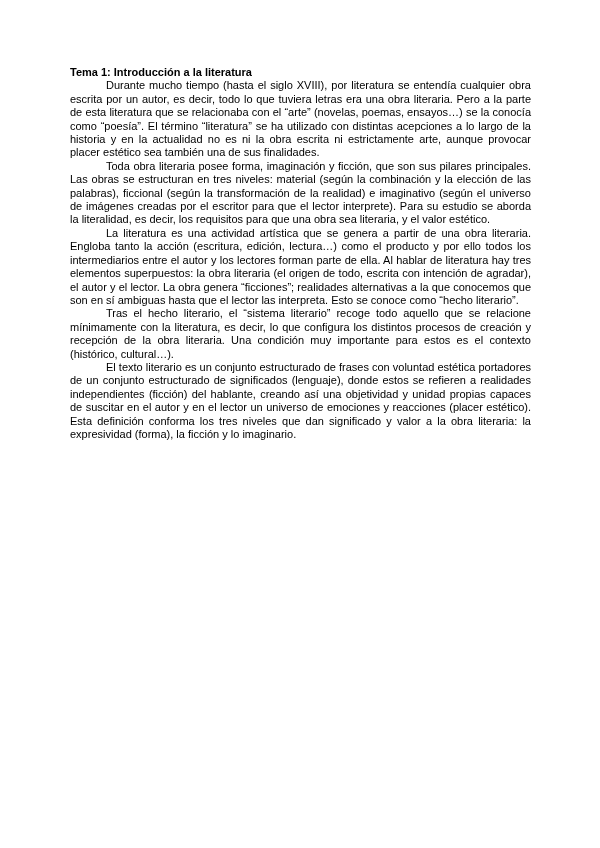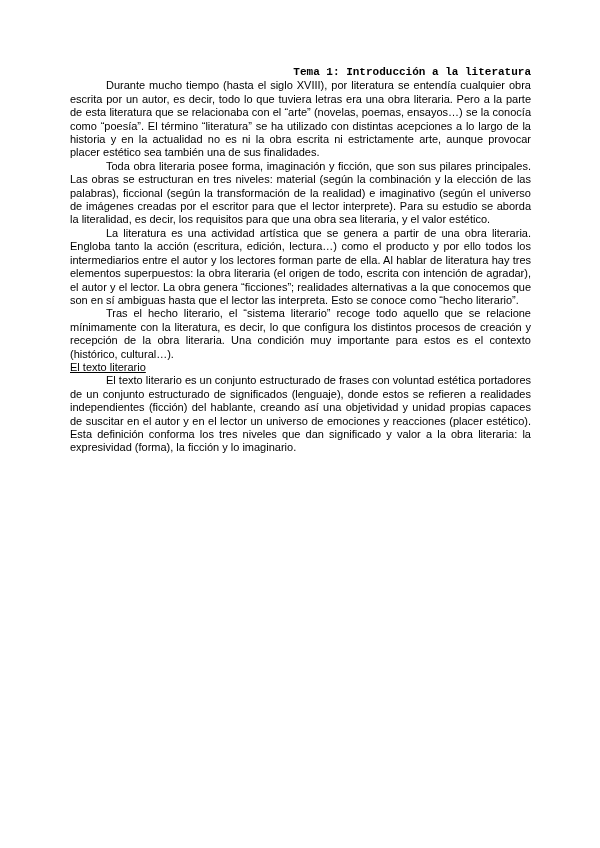--- a/index.html
+++ b/index.html
@@ -13,39 +13,37 @@
     padding: 66px 69px 0 70px;
     font-family: "Liberation Sans", sans-serif;
     font-size: 11px;
     line-height: 13.4px;
     color: #000000;
     overflow: hidden;
   }
   .doc-title {
     font-size: 11px;
     font-weight: bold;
-    text-align: right;
+    text-align: left;
     line-height: 13.4px;
-    font-family: Liberation Mono, monospace;
   }
   p.body {
     text-align: justify;
     line-height: 13.4px;
   }
   p.body.indent { text-indent: 36px; }
   p.body.flush { text-indent: 0; }
   .bold { font-weight: normal; }
   .underline { text-decoration: underline; }
 </style>
 </head>
 <body>
 
 <div class="page">
   <div class="doc-title">Tema 1: Introducción a la literatura</div>
   <div id="doc-body">
       <p class="body indent"><span>Durante mucho tiempo (hasta el siglo XVIII), por </span><span class="bold">literatura</span><span> se entendía cualquier obra escrita por un autor, es decir, todo lo que tuviera letras era una obra literaria. Pero a la parte de esta literatura que se relacionaba con el “</span><span class="bold">arte</span><span>” (novelas, poemas, ensayos…) se la conocía como “</span><span class="bold">poesía</span><span>”. El término “literatura” se ha utilizado con distintas acepciones a lo largo de la historia y en la actualidad no es ni la obra escrita ni estrictamente arte, aunque provocar placer estético sea también una de sus finalidades.</span></p>
       <p class="body indent"><span>Toda </span><span class="bold">obra literaria</span><span> posee forma, imaginación y ficción, que son sus pilares principales. Las obras se estructuran en tres niveles: </span><span class="bold">material</span><span> (según la combinación y la elección de las palabras), </span><span class="bold">ficcional</span><span> (según la transformación de la realidad) e </span><span class="bold">imaginativo</span><span> (según el universo de imágenes creadas por el escritor para que el lector interprete). Para su estudio se aborda la </span><span class="bold">literalidad</span><span>, es decir, los requisitos para que una obra sea literaria, y el </span><span class="bold">valor estético</span><span>.</span></p>
       <p class="body indent"><span>La literatura es una </span><span class="bold">actividad artística</span><span> que se genera a partir de una obra literaria. Engloba tanto la </span><span class="bold">acción</span><span> (escritura, edición, lectura…) como el </span><span class="bold">producto</span><span> y por ello todos los intermediarios entre el autor y los lectores forman parte de ella. Al hablar de literatura hay tres elementos superpuestos: la </span><span class="bold">obra literaria</span><span> (el origen de todo, escrita con intención de agradar), el </span><span class="bold">autor</span><span> y el </span><span class="bold">lector</span><span>. La obra genera “</span><span class="bold">ficciones</span><span>”; realidades alternativas a la que conocemos que son en sí </span><span class="bold">ambiguas</span><span> hasta que el lector las </span><span class="bold">interpreta</span><span>. Esto se conoce como “</span><span class="bold">hecho literario</span><span>”.</span></p>
       <p class="body indent"><span>Tras el hecho literario, el “</span><span class="bold">sistema literario</span><span>” recoge todo aquello que se relacione mínimamente con la literatura, es decir, lo que configura los distintos </span><span class="bold">procesos</span><span> de creación y recepción de la obra literaria. Una condición muy importante para estos es el </span><span class="bold">contexto</span><span> (histórico, cultural…).</span></p>
-      <p class="body flush"><span class="underline">El texto literario</span></p>
       <p class="body indent"><span>El </span><span class="bold">texto literario</span><span> es un conjunto estructurado de frases con </span><span class="bold">voluntad estética</span><span> portadores de un conjunto estructurado de </span><span class="bold">significados</span><span> (lenguaje), donde estos se refieren a realidades independientes (</span><span class="bold">ficción</span><span>) del hablante, creando así una </span><span class="bold">objetividad</span><span> y </span><span class="bold">unidad</span><span> propias capaces de suscitar en el autor y en el lector un universo de emociones y reacciones (</span><span class="bold">placer estético</span><span>). Esta definición conforma los tres niveles que dan significado y valor a la obra literaria: la expresividad (forma), la ficción y lo imaginario.</span></p>
     </div>
 </div>
 
 </body></html>

